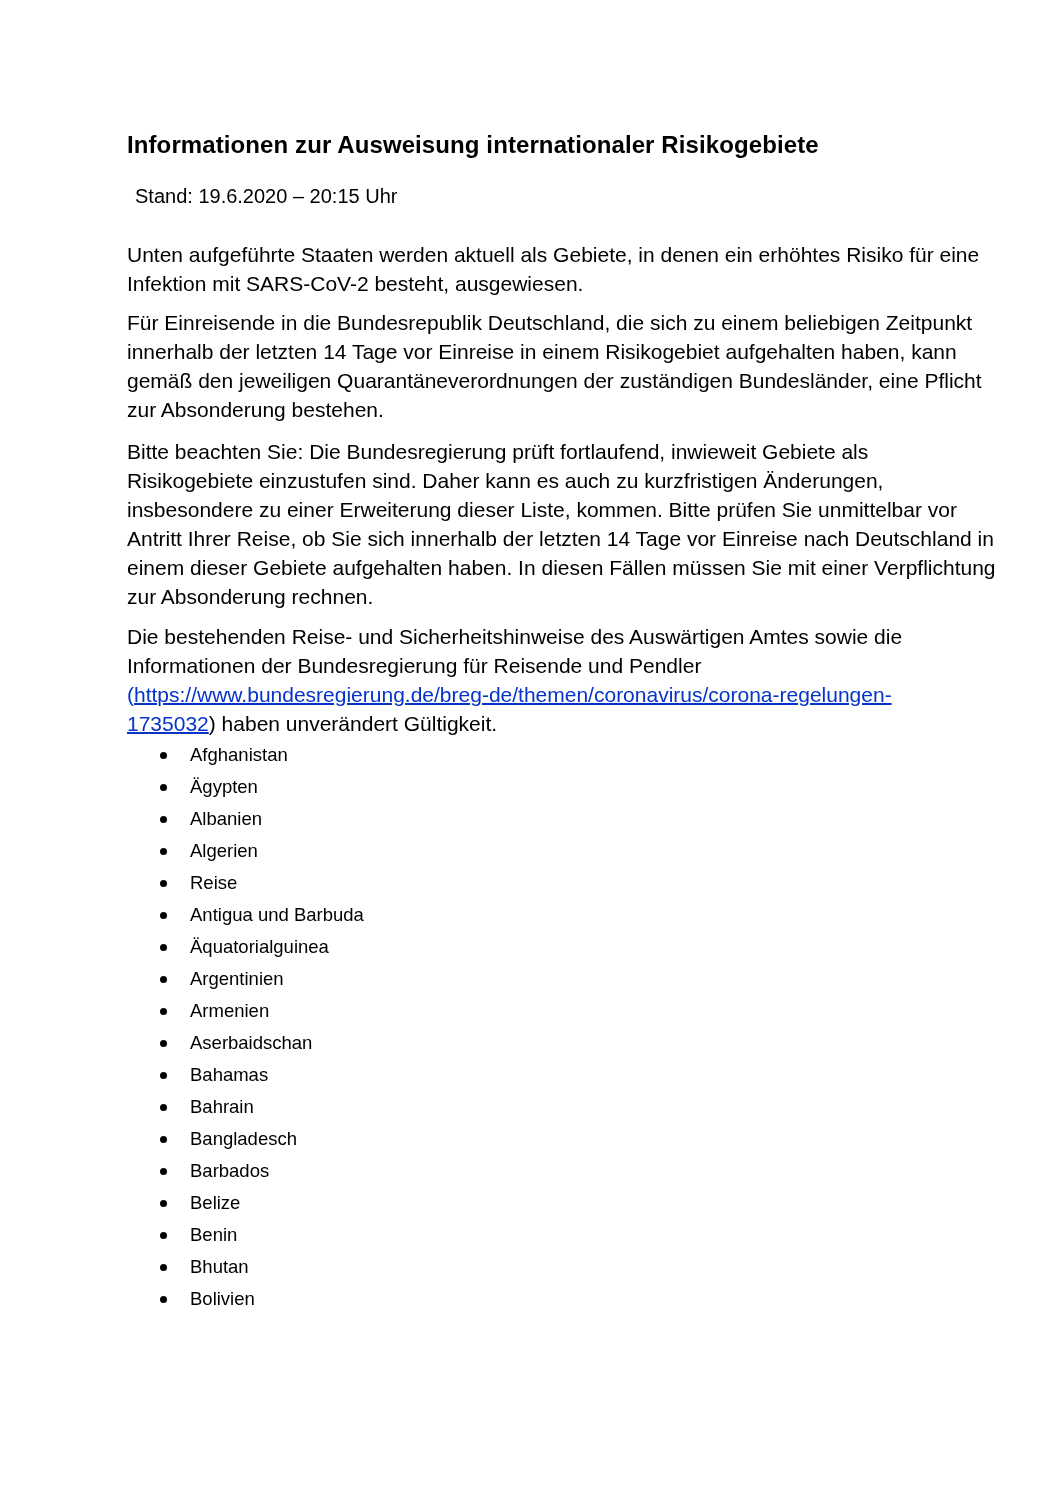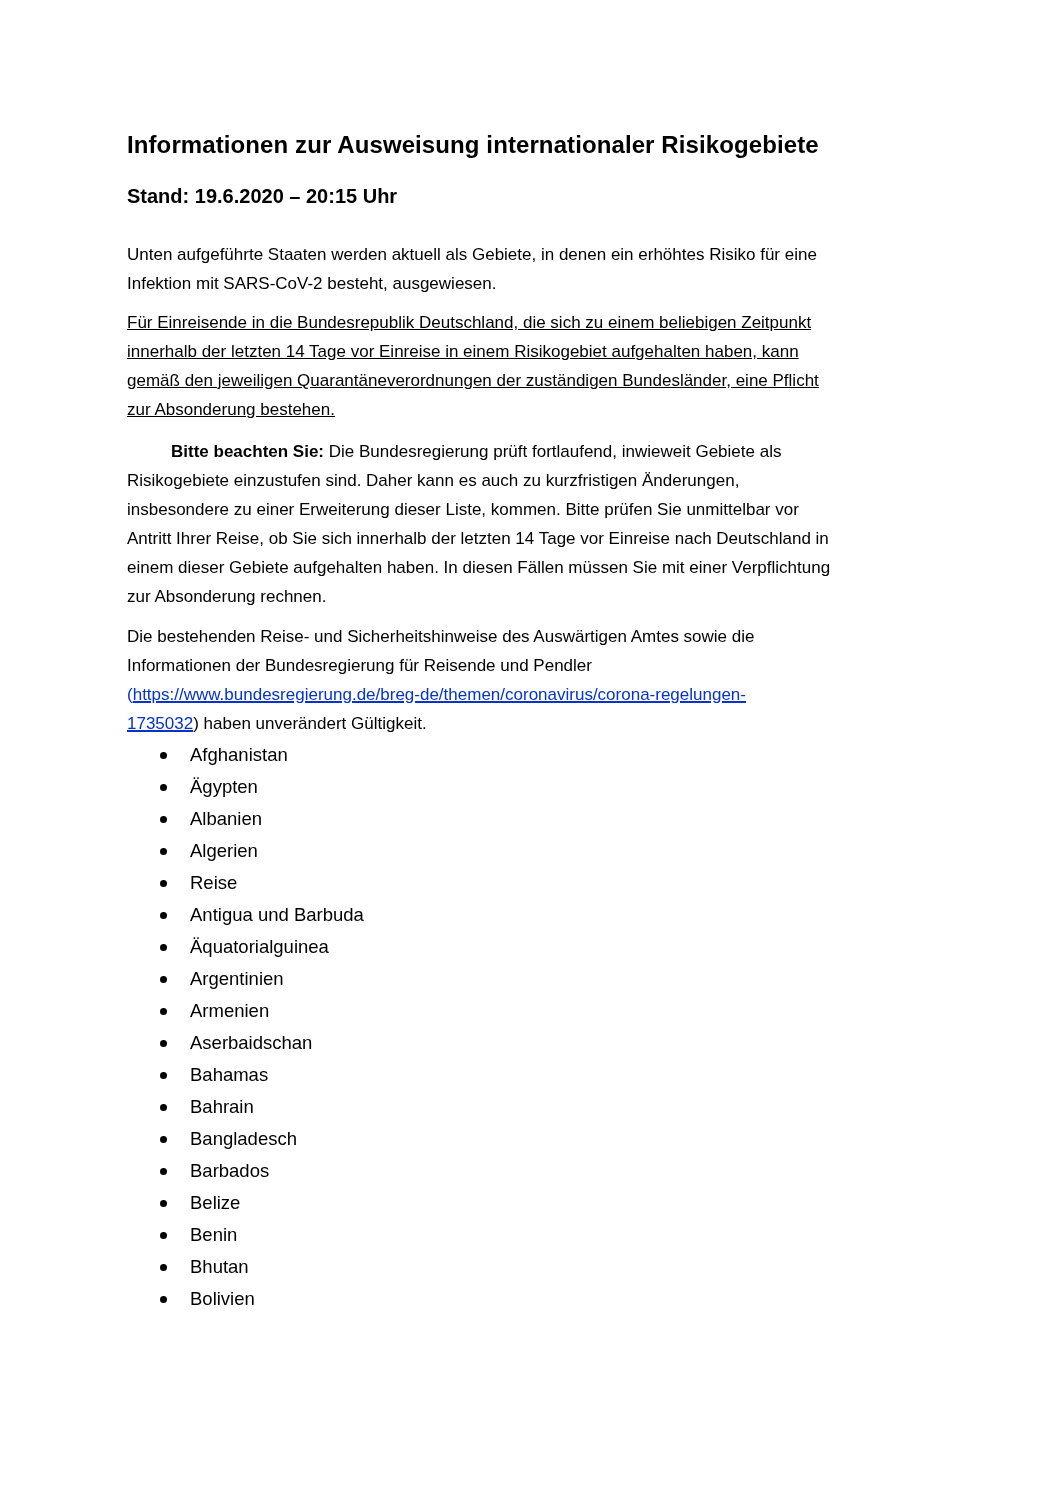--- a/index.html
+++ b/index.html
@@ -22,37 +22,37 @@
     background: #ffffff;
   }
   .doc-title {
     margin: 0;
     font-size: 24px;
     line-height: 28px;
     font-weight: bold;
     letter-spacing: 0.1px;
   }
   .stand-line {
-    margin: 24px 0 0 0;
+    margin: 24px 0 0 8px;
     font-size: 20px;
     line-height: 26px;
-    font-weight: bold;
+    font-weight: normal;
   }
   .body-text {
     margin: 0;
-    font-size: 17px;
+    font-size: 21px;
     line-height: 29px;
     white-space: pre-line;
     max-width: 919px;
   }
   .p1 { margin-top: 31px; }
-  .p2 { margin-top: 10px; text-decoration: underline; }
+  .p2 { margin-top: 10px; }
   .p3 { margin-top: 13px; }
   .p4 { margin-top: 11px; }
-  .lead-bold { font-weight: bold; margin-left: 44px; }
+  .lead-bold { font-weight: normal; }
   a.doc-link {
     color: var(--link-color, #0633C8);
     text-decoration: underline;
     text-decoration-thickness: 1.5px;
     cursor: pointer;
   }
   .paren-blue {
     color: var(--link-color, #0633C8);
     text-decoration: none;
   }

